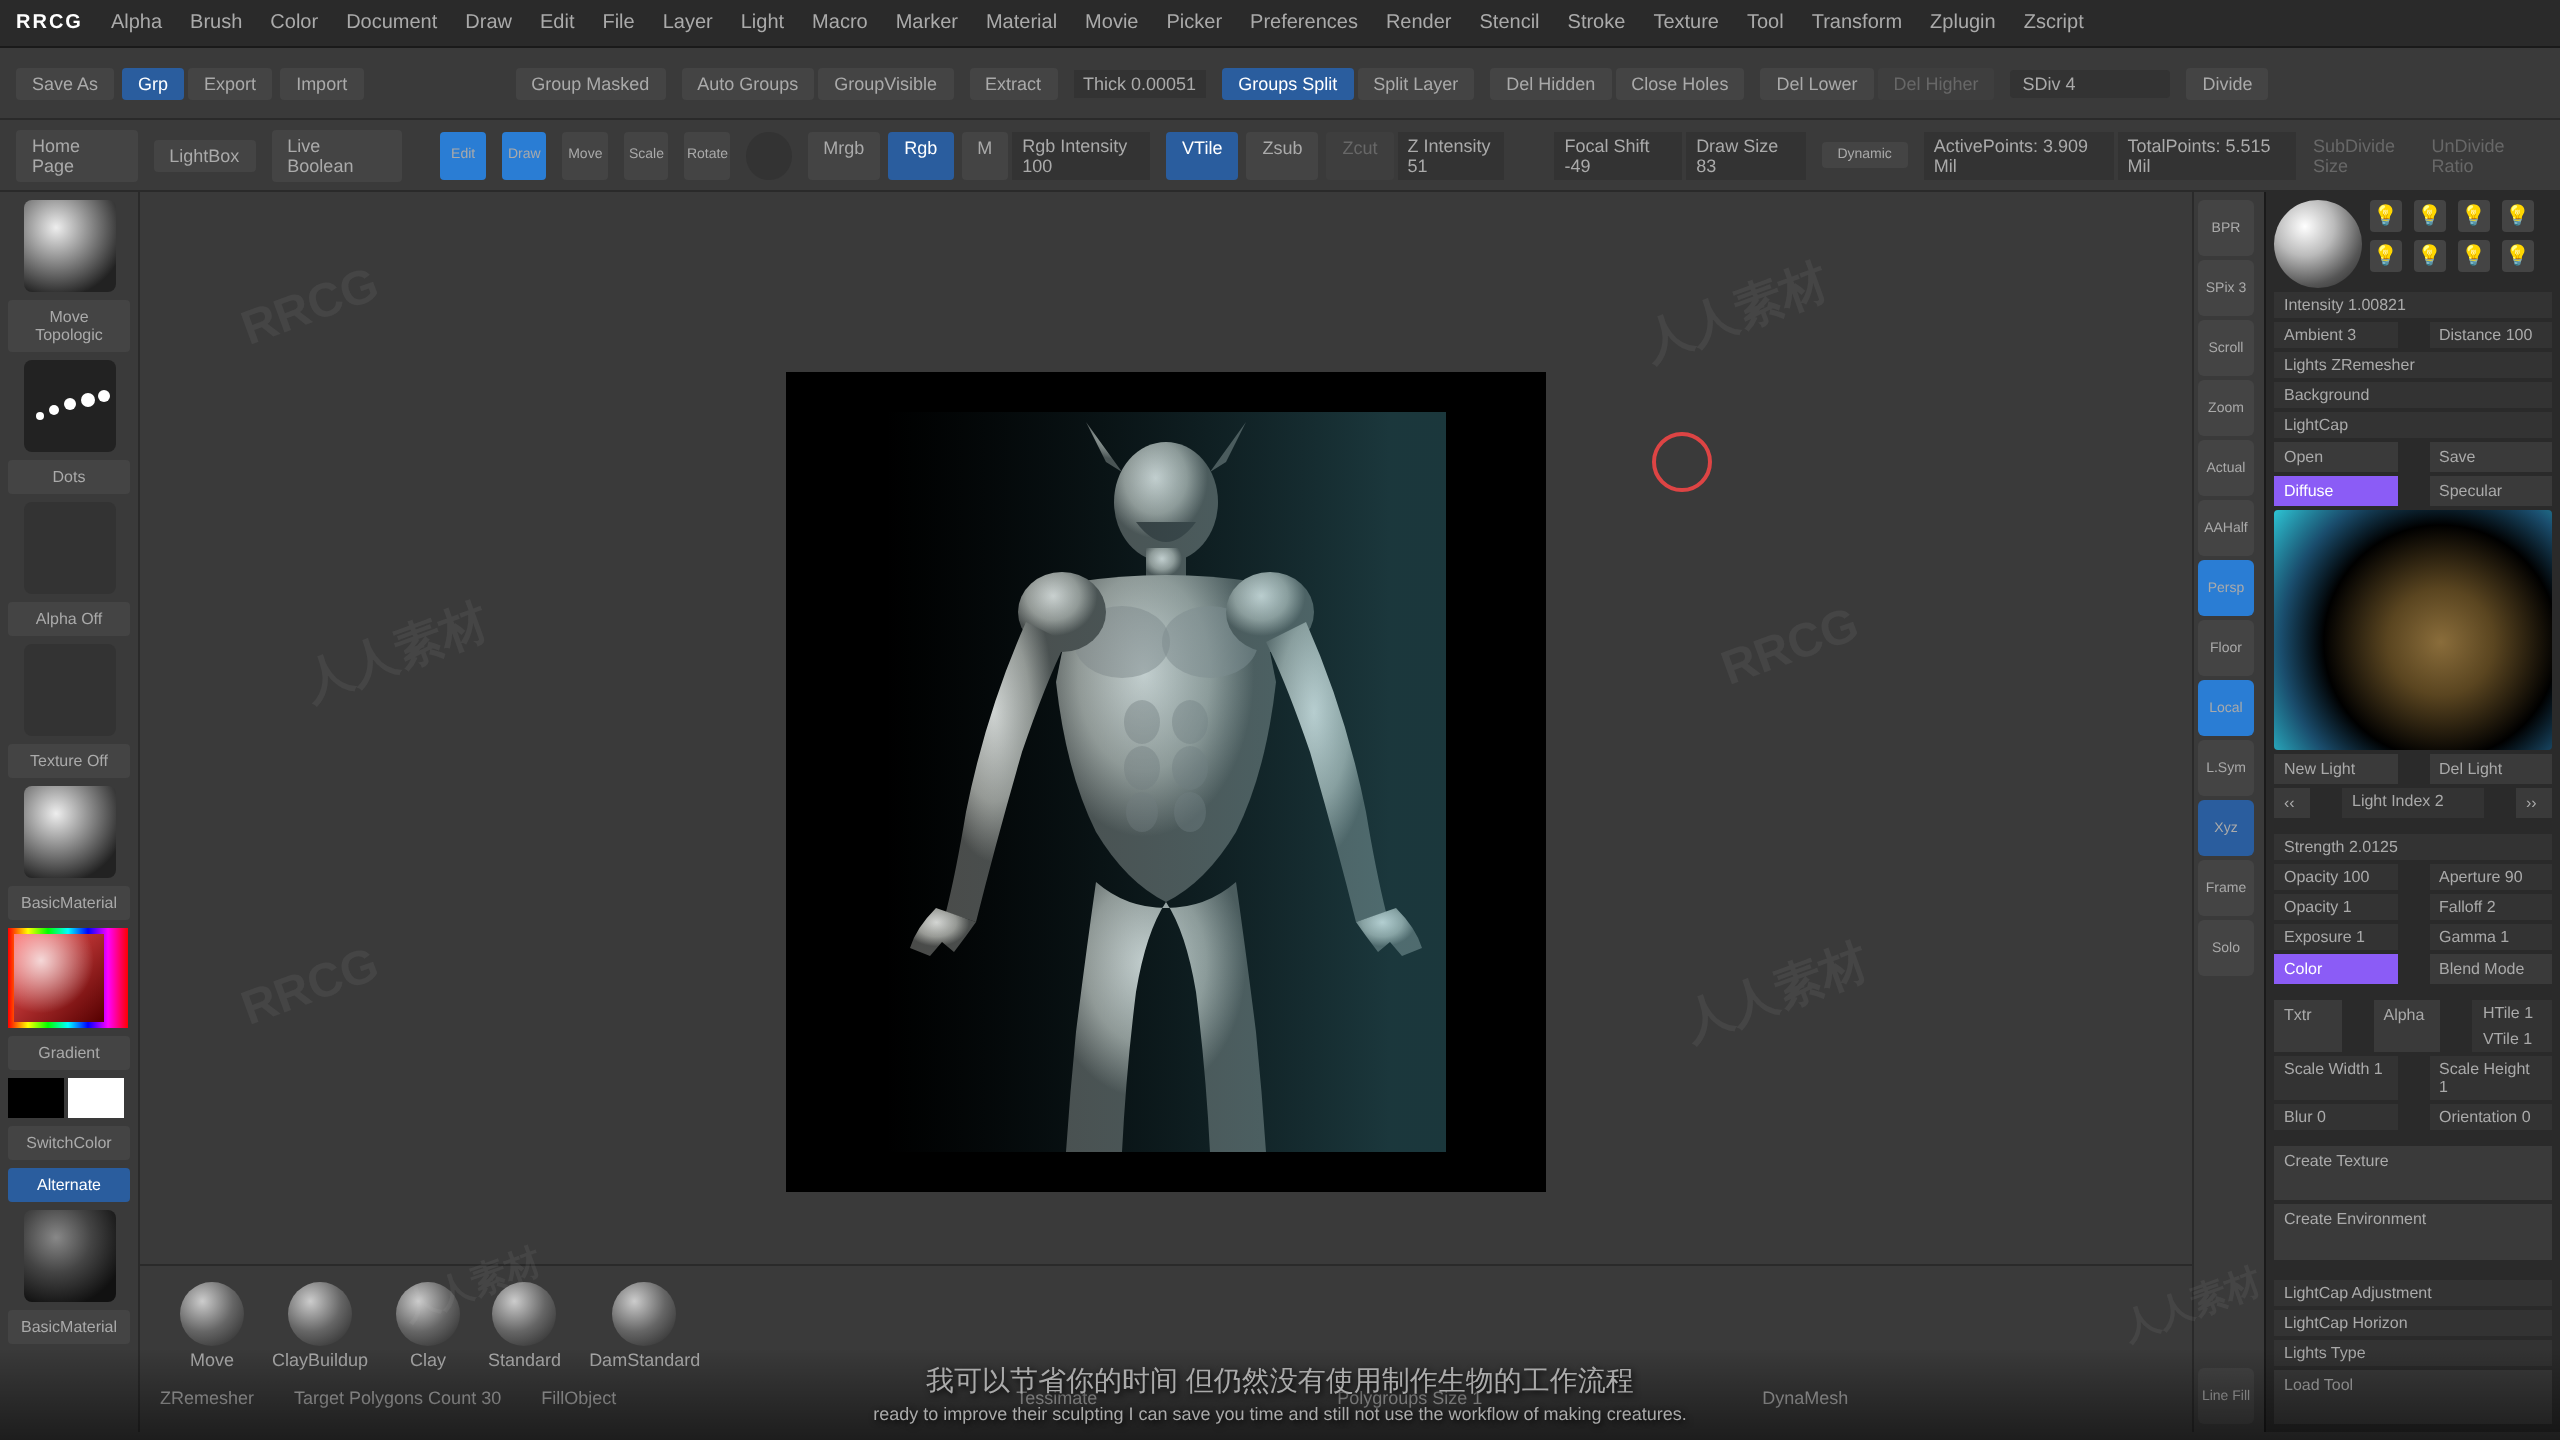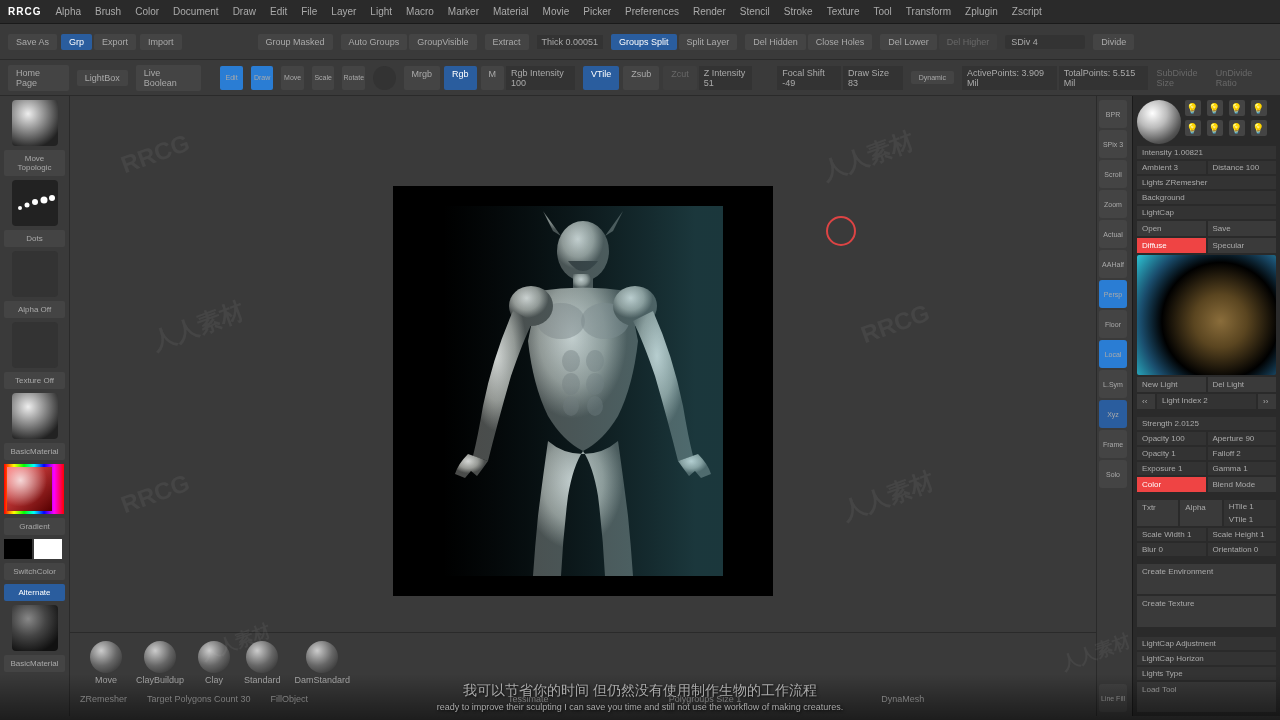--- a/index.html
+++ b/index.html
@@ -21,23 +21,23 @@
 .left-icon{width:46px;height:46px;background:#555;border-radius:4px;margin:0 auto}
 .sphere{background:radial-gradient(circle at 35% 30%,#eee,#888 40%,#222 80%)}
 .sphere-dark{background:radial-gradient(circle at 35% 30%,#888,#444 40%,#111 80%)}
 .viewport{flex:1;background:#3a3a3a;display:flex;align-items:center;justify-content:center;position:relative}
 .canvas{width:380px;height:410px;background:#000;position:relative;margin-top:-30px}
 .creature{position:absolute;left:50%;top:50%;transform:translate(-50%,-50%);width:280px;height:370px}
 .right-tools{width:36px;background:#3a3a3a;display:flex;flex-direction:column;gap:2px;padding:4px 2px;border-left:1px solid #2a2a2a}
 .rtool{width:28px;height:28px;background:#444;border-radius:3px;display:flex;align-items:center;justify-content:center;font-size:7px;text-align:center}
 .rtool.active{background:#2a7dd4}
 .right-panel{width:148px;background:#2a2a2a;display:flex;flex-direction:column;padding:4px;gap:2px;border-left:1px solid #1a1a1a;overflow:hidden}
-.rp-row{display:flex;gap:2px}
+.rp-row{display:flex;gap:16px}
 .rp-btn{flex:1;background:#3a3a3a;padding:3px 5px;font-size:8px;cursor:pointer}
-.rp-btn.blue{background:#ef4444;color:#fff}
+.rp-btn.blue{background:#8b5cf6;color:#fff}
 .rp-label{background:#333;padding:2px 5px;font-size:8px}
 .preview{width:100%;height:120px;background:radial-gradient(circle at 60% 55%,#8a6d3b 0%,#5a4520 25%,#000 55%,#1a4d6d 75%,#2dc4d4 100%);border-radius:2px}
 .top-sphere{width:44px;height:44px;background:radial-gradient(circle at 35% 30%,#fff,#bbb 35%,#555 70%,#222);border-radius:50%}
 .palette{width:60px;height:50px;background:linear-gradient(to right,red,#ff0,#0f0,#0ff,#00f,#f0f,red);position:relative}
 .palette::after{content:"";position:absolute;inset:3px 12px 3px 3px;background:radial-gradient(circle at 30% 30%,rgba(255,255,255,.8),transparent 60%),linear-gradient(to bottom right,#f55,#500)}
 .bottom-bar{position:absolute;bottom:28px;left:70px;right:184px;height:60px;background:#3a3a3a;display:flex;align-items:center;gap:14px;padding:4px 20px;border-top:1px solid #2a2a2a}
 .brush{display:flex;flex-direction:column;align-items:center;gap:2px;font-size:8px}
 .brush-icon{width:32px;height:32px;background:radial-gradient(circle at 35% 30%,#ccc,#666 50%,#222);border-radius:50%}
 .subtitle{position:absolute;bottom:0;left:0;right:0;text-align:center;padding:8px;font-size:15px;color:#fff;text-shadow:1px 1px 3px #000;background:linear-gradient(transparent,rgba(0,0,0,.5))}
 .sub-cn{font-size:14px;margin-bottom:2px}
@@ -331,22 +331,22 @@
     </div>
     <div class="rp-row">
       <div class="rp-label" style="flex:1">Scale Width 1</div>
       <div class="rp-label" style="flex:1">Scale Height 1</div>
     </div>
     <div class="rp-row">
       <div class="rp-label" style="flex:1">Blur 0</div>
       <div class="rp-label" style="flex:1">Orientation 0</div>
     </div>
     <div style="height:4px"></div>
+    <div class="rp-btn">Create Texture</div>
     <div class="rp-btn">Create Environment</div>
-    <div class="rp-btn">Create Texture</div>
     <div style="height:6px"></div>
     <div class="rp-label">LightCap Adjustment</div>
     <div class="rp-label">LightCap Horizon</div>
     <div class="rp-label">Lights Type</div>
     <div class="rp-btn">Load Tool</div>
   </div>
 </div>
 
 <div class="bottom-bar">
   <div class="brush">

